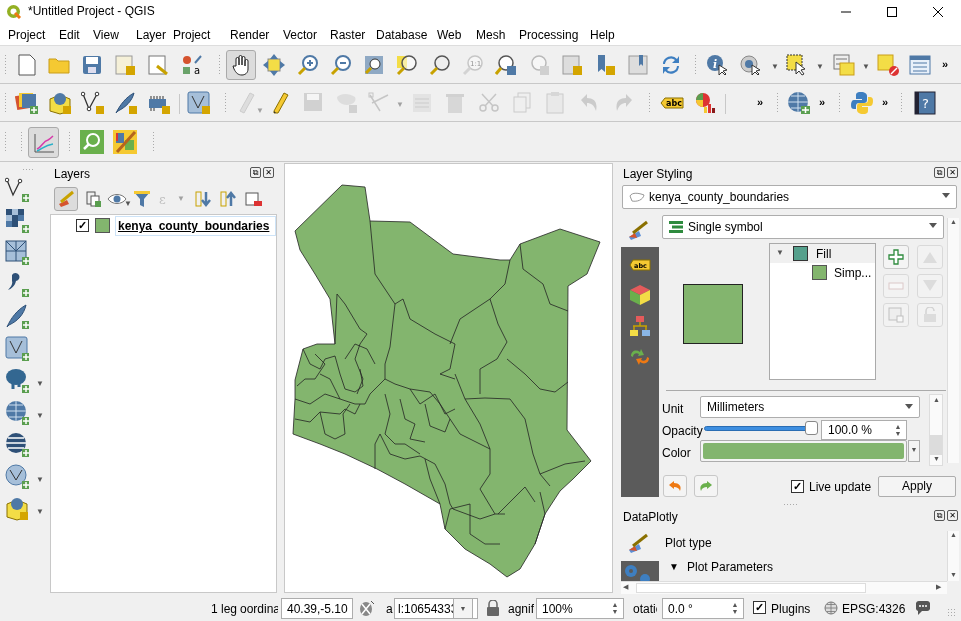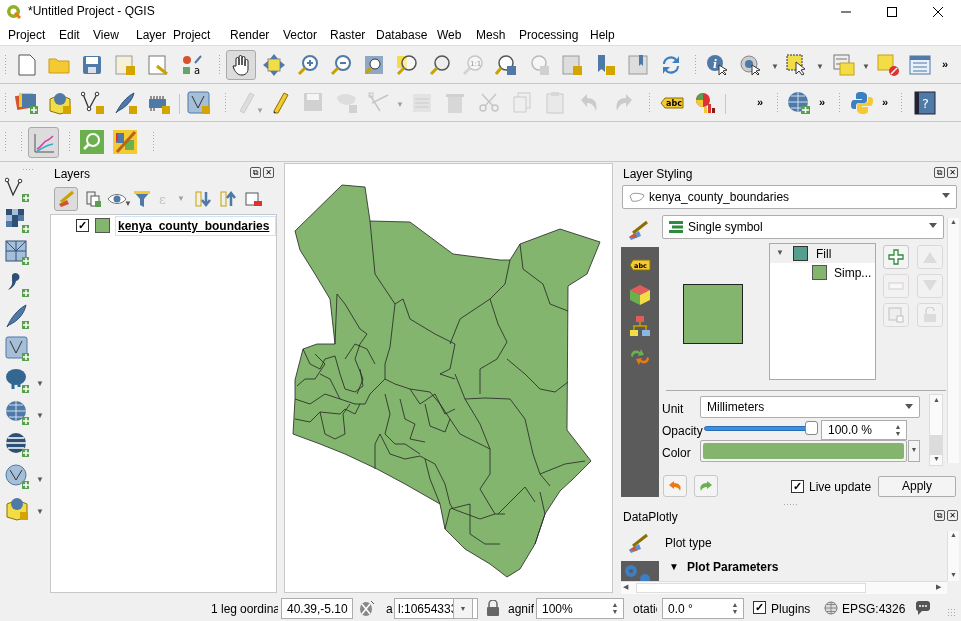--- a/index.html
+++ b/index.html
@@ -815,21 +815,21 @@
     </div>
   <span class="abs" style="left:47px;top:33px">Plot type</span>
   <div class="abs" style="left:3px;top:58px;width:38px;height:20px;background:#5b5b5b;overflow:hidden">
     <svg width="38" height="20">
         <circle cx="10" cy="10" r="6" fill="#3e7fc1"></circle>
         <circle cx="10" cy="10" r="2" fill="#5b5b5b"></circle>
         <circle cx="24" cy="18" r="5" fill="#3e7fc1"></circle>
       </svg>
   </div>
   <span class="abs" style="left:51px;top:58px;font-size:10px">▼</span>
-  <span class="abs" style="left:69px;top:57px;font-weight:bold">Plot Parameters</span>
+  <span class="abs" style="left:69px;top:57px;font-weight:normal">Plot Parameters</span>
   <div class="abs" style="left:329px;top:28px;width:12px;height:50px;background:#fafafa;border-left:1px solid #ddd">
     <span class="abs" style="left:2px;top:0;font-size:7px;color:#555">▲</span>
     <span class="abs" style="left:2px;top:40px;font-size:7px;color:#555">▼</span>
   </div>
   <div class="abs" style="left:3px;top:78px;width:326px;height:13px;background:#fafafa;border-top:1px solid #ddd">
     <span class="abs" style="left:2px;top:1px;font-size:7px;color:#555">◀</span>
     <div class="abs" style="left:15px;top:1px;width:230px;height:10px;background:#fff;border:1px solid #ddd"></div>
     <span class="abs" style="left:315px;top:1px;font-size:7px;color:#555">▶</span>
   </div>
 </div>

